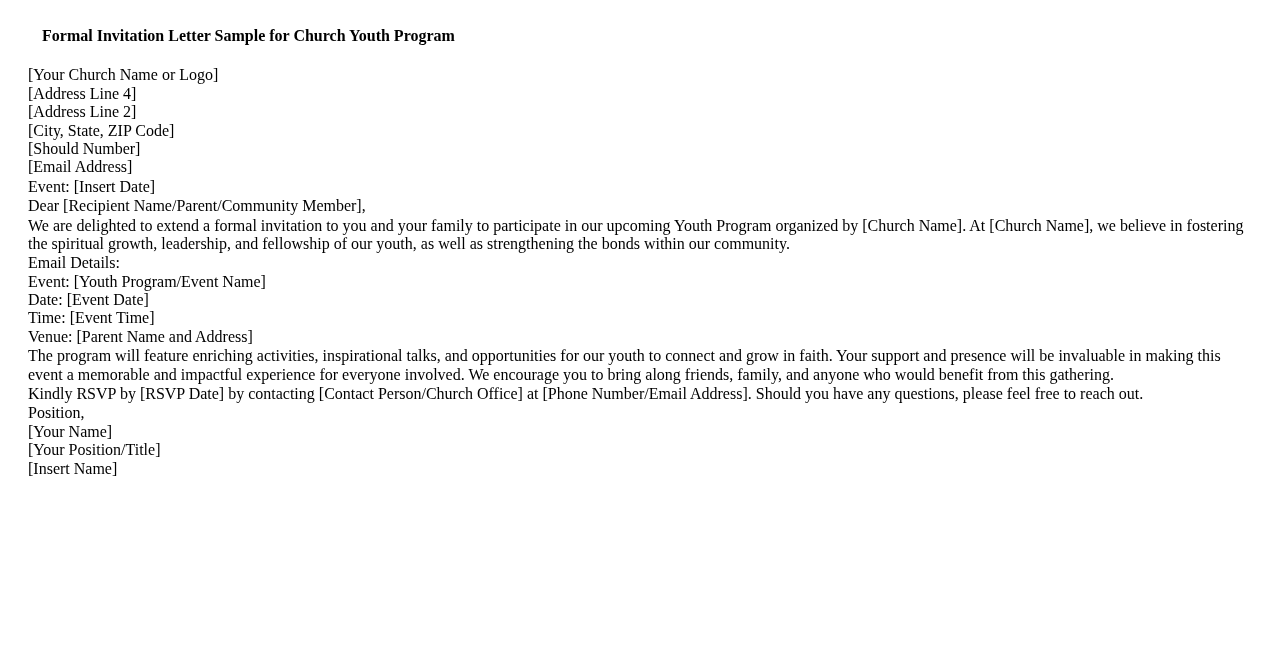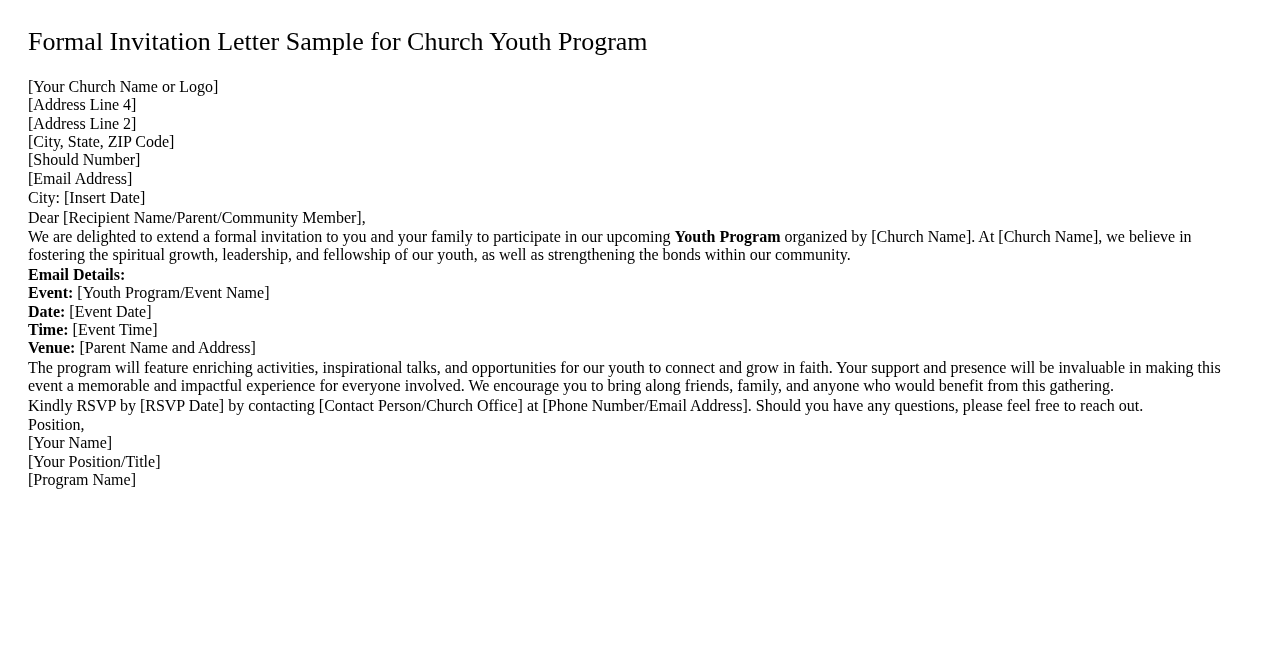--- a/index.html
+++ b/index.html
@@ -14,47 +14,47 @@
     line-height: 1.15;
   }
   .letter {
     width: 1278px;
     min-height: 650px;
     box-sizing: border-box;
     padding: 27px 28px 28px 28px;
     background: #ffffff;
   }
   .letter-title {
-    font-size: 26px;
-    font-weight: normal;
+    font-size: 16px;
+    font-weight: bold;
     line-height: 1.15;
-    margin: 0 0 21px 0;
+    margin: 0 0 21px 14px;
   }
   .letter p {
     margin: 1px 0;
   }
   .letter p b {
-    font-weight: bold;
+    font-weight: normal;
   }
 </style>
 </head>
 <body>
 
 <main class="letter">
   <h1 class="letter-title">Formal Invitation Letter Sample for Church Youth Program</h1>
 
   <p><span>[Your Church Name or Logo]</span><br><span>[Address Line 4]</span><br><span>[Address Line 2]</span><br><span>[City, State, ZIP Code]</span><br><span>[Should Number]</span><br><span>[Email Address]</span></p>
 
-  <p><span>City: [Insert Date]</span></p>
+  <p><span>Event: [Insert Date]</span></p>
 
   <p><span>Dear [Recipient Name/Parent/Community Member],</span></p>
 
   <p><span>We are delighted to extend a formal invitation to you and your family to participate in our upcoming </span><b>Youth Program</b><span> organized by [Church Name]. At [Church Name], we believe in fostering the spiritual growth, leadership, and fellowship of our youth, as well as strengthening the bonds within our community.</span></p>
 
   <p><b>Email Details:</b><br><b>Event:</b><span> [Youth Program/Event Name]</span><br><b>Date:</b><span> [Event Date]</span><br><b>Time:</b><span> [Event Time]</span><br><b>Venue:</b><span> [Parent Name and Address]</span></p>
 
   <p><span>The program will feature enriching activities, inspirational talks, and opportunities for our youth to connect and grow in faith. Your support and presence will be invaluable in making this event a memorable and impactful experience for everyone involved. We encourage you to bring along friends, family, and anyone who would benefit from this gathering.</span></p>
 
   <p><span>Kindly RSVP by [RSVP Date] by contacting [Contact Person/Church Office] at [Phone Number/Email Address]. Should you have any questions, please feel free to reach out.</span></p>
 
 
-  <p><span>Position,</span><br><span>[Your Name]</span><br><span>[Your Position/Title]</span><br><span>[Program Name]</span></p>
+  <p><span>Position,</span><br><span>[Your Name]</span><br><span>[Your Position/Title]</span><br><span>[Insert Name]</span></p>
 </main>
 
 </body></html>

